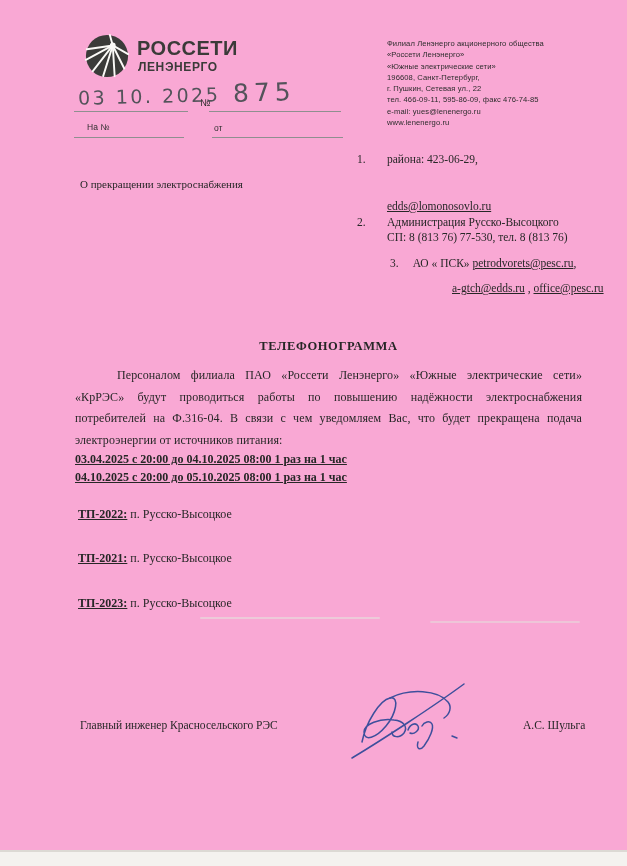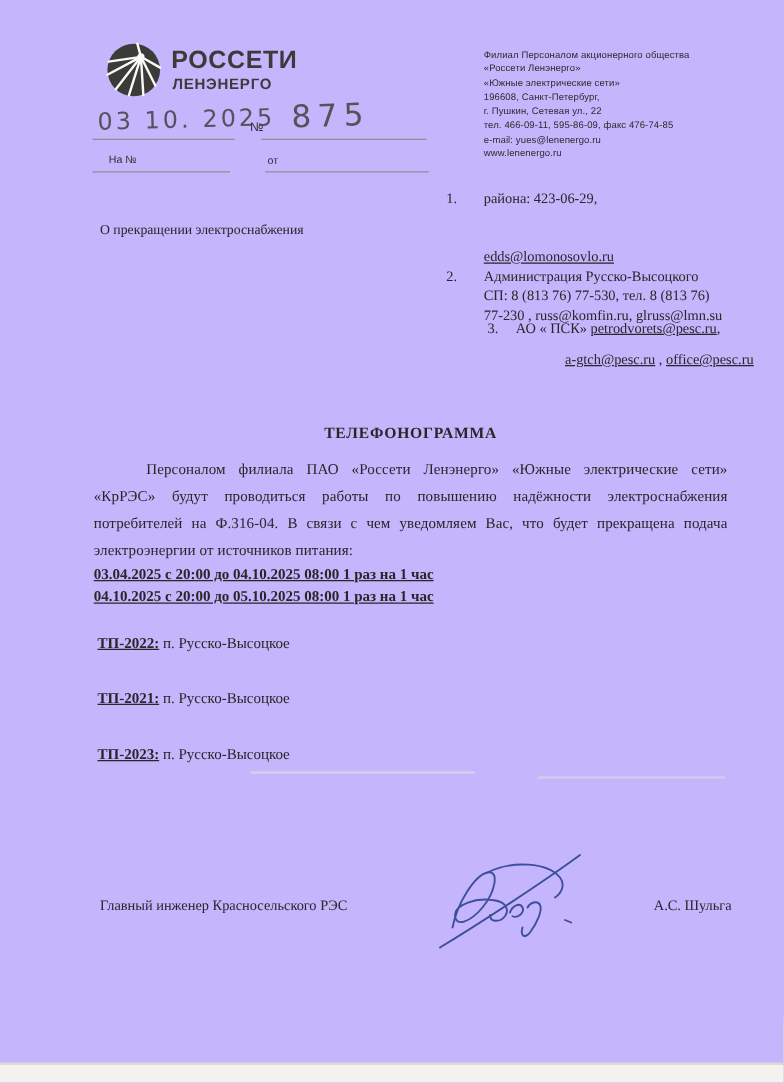--- a/index.html
+++ b/index.html
@@ -1,18 +1,18 @@
 <!DOCTYPE html>
 <html><head>
 <meta charset="utf-8">
 <style>
   html,body{margin:0;padding:0;background:#e9e7e3;}
   .page{
     position:relative;width:627px;height:866px;margin:0 auto;
-    background:#c4b5fd;overflow:hidden;
+    background:#f9a8d4;overflow:hidden;
     font-family:"Liberation Serif", serif;color:#272727;
   }
   .abs{position:absolute;}
 
   
   .brand-name{left:137px;top:37px;font-family:"Liberation Sans",sans-serif;
     font-weight:800;font-size:20px;letter-spacing:.5px;color:#3b3b39;}
   .brand-sub{left:138px;top:60px;font-family:"Liberation Sans",sans-serif;
     font-weight:800;font-size:12px;letter-spacing:.6px;color:#3b3b39;}
 
@@ -91,21 +91,21 @@
   <div class="abs no-sign">№</div>
   <div class="abs hw hw-num">875</div>
   <div class="abs rule" style="left:74px;top:111px;width:114px"></div>
   <div class="abs rule" style="left:209px;top:111px;width:132px"></div>
   <div class="abs small-lab" style="left:75px;top:122px">На №</div>
   <div class="abs small-lab" style="left:202px;top:123px">от</div>
   <div class="abs rule" style="left:74px;top:137px;width:110px"></div>
   <div class="abs rule" style="left:212px;top:137px;width:131px"></div>
 
   <div class="abs org">
-    <div>Филиал Персоналом акционерного общества</div>
+    <div>Филиал Ленэнерго акционерного общества</div>
     <div>«Россети Ленэнерго»</div>
     <div>«Южные электрические сети»</div>
     <div>196608, Санкт-Петербург,</div>
     <div>г. Пушкин, Сетевая ул., 22</div>
     <div>тел. 466-09-11, 595-86-09, факс 476-74-85</div>
     <div>e-mail: yues@lenenergo.ru</div>
     <div>www.lenenergo.ru</div>
   </div>
 
   <div class="abs subject">О прекращении электроснабжения</div>
@@ -116,30 +116,29 @@
       <div class="body">
         <div>района: 423-06-29,</div>
         <div class="u">edds@lomonosovlo.ru</div>
       </div>
     </div>
     <div class="recip">
       <div class="num">2.</div>
       <div class="body">
         <div>Администрация Русско-Высоцкого</div>
         <div>СП: 8 (813 76) 77-530, тел. 8 (813 76)</div>
-        <div>77-230 , russ@komfin.ru, glruss@lmn.su</div>
       </div>
     </div>
   </div>
   <div class="abs r3-line1">
     <span>3.</span><span class="gap"></span><span>АО « ПСК»</span>
     <span class="u">petrodvorets@pesc.ru</span><span>,</span>
   </div>
   <div class="abs r3-line2">
-    <span class="u">a-gtch@pesc.ru</span><span> , </span><span class="u">office@pesc.ru</span>
+    <span class="u">a-gtch@edds.ru</span><span> , </span><span class="u">office@pesc.ru</span>
   </div>
 
   <div class="abs title">ТЕЛЕФОНОГРАММА</div>
 
   <div class="abs para">Персоналом филиала ПАО «Россети Ленэнерго» «Южные электрические сети» «КрРЭС» будут проводиться работы по повышению надёжности электроснабжения потребителей на Ф.316-04. В связи с чем уведомляем Вас, что будет прекращена подача электроэнергии от источников питания:</div>
 
   <div class="abs sched">
     <div>03.04.2025 с 20:00 до 04.10.2025 08:00 1  раз на 1 час</div>
     <div>04.10.2025 с 20:00 до 05.10.2025 08:00 1  раз на 1 час</div>
   </div>

